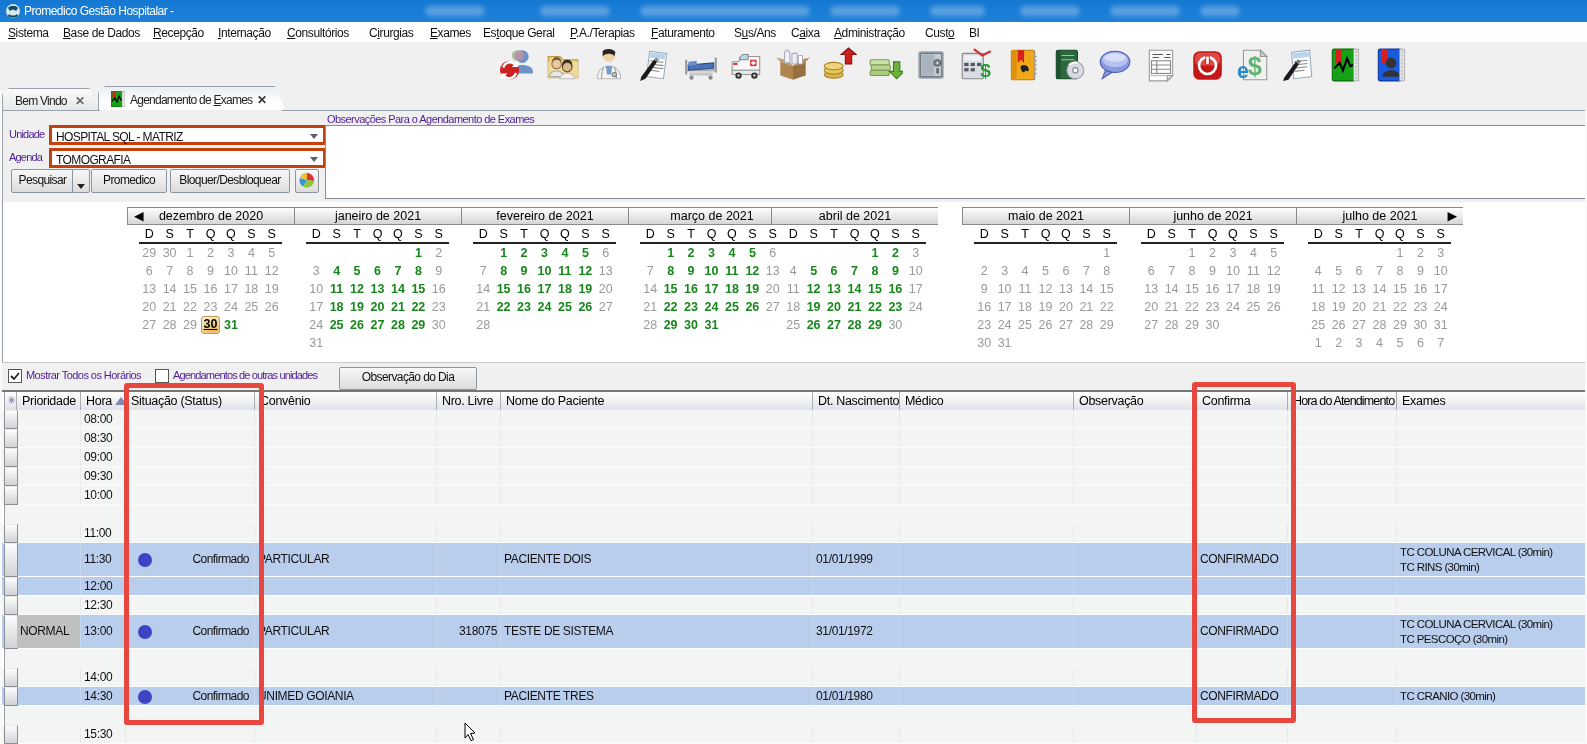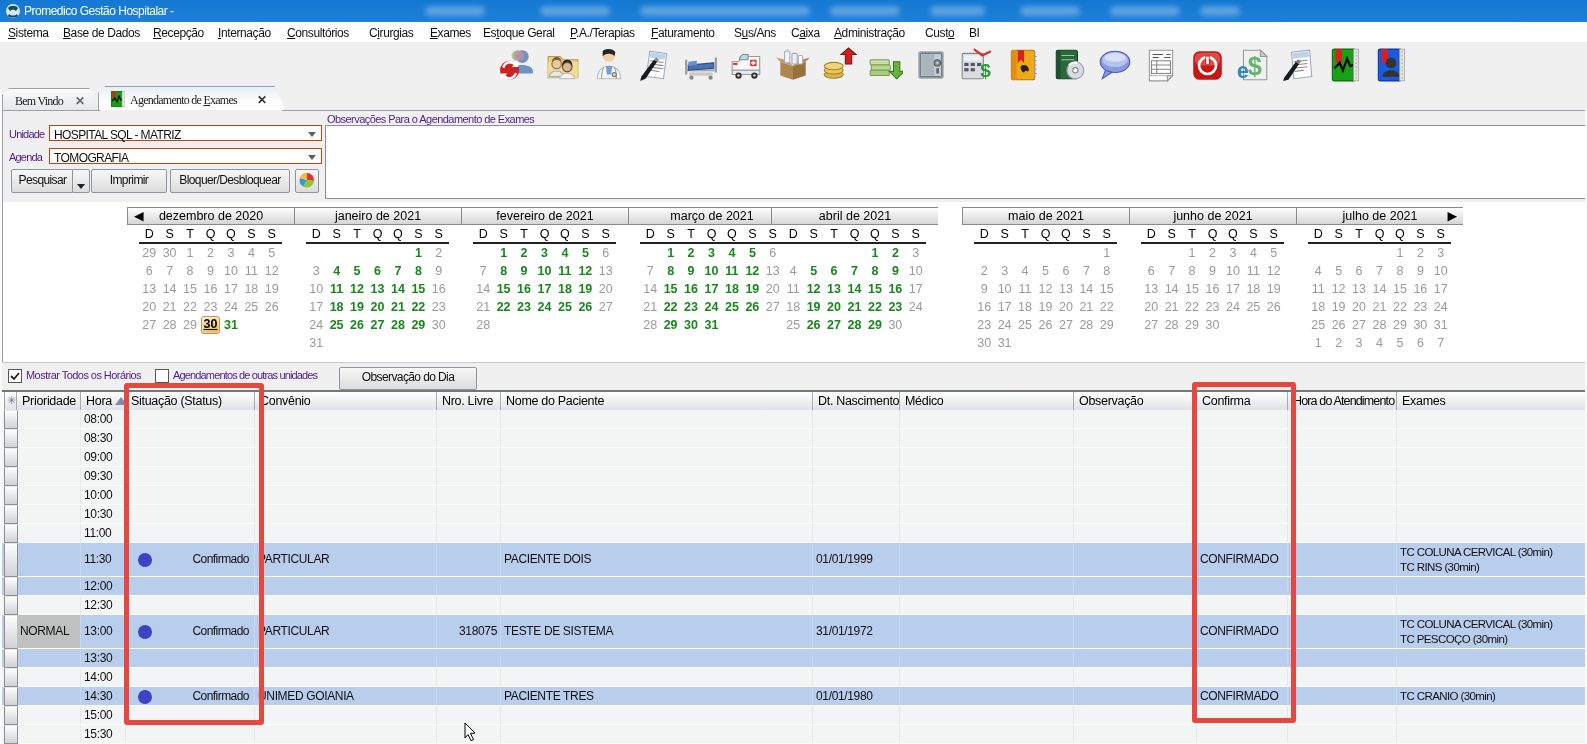--- a/index.html
+++ b/index.html
@@ -12,33 +12,33 @@
   .blur{position:absolute;top:6px;height:10px;border-radius:5px;background:rgba(200,222,245,.38);filter:blur(2.5px);}
   
   #menubar{left:0;top:22px;width:1587px;height:20px;background:#fff;border-bottom:1px solid #f0f0f0;}
   .mi{position:absolute;top:4px;font-size:12px;letter-spacing:-0.4px;color:#111;white-space:pre;}
   .mi u{text-decoration:underline;}
   
   #toolbar{left:0;top:42px;width:1587px;height:48px;background:#f0f0f0;}
   .tico{position:absolute;top:5px;width:36px;height:36px;}
   
   #tabrow{left:0;top:90px;width:1587px;height:20px;background:#f0f0f0;}
-  .tab{position:absolute;font-size:12px;letter-spacing:-0.75px;color:#222;font-family:Liberation Serif, serif;}
+  .tab{position:absolute;font-size:12px;letter-spacing:-0.75px;color:#222;}
   #tab1{left:2px;top:-2px;width:96px;height:22px;background:linear-gradient(#fafafa,#e4e6e8);
     border:1px solid #9aa1a8;border-bottom:none;border-radius:6px 2px 0 0;
     clip-path:polygon(0 100%,0 7px,7px 0,89% 0,100% 100%);}
   #tab2{left:98px;top:-4px;width:186px;height:24px;background:linear-gradient(#e8eef4,#fdfdfd 60%,#ffffff);
     border:1px solid #9aa1a8;border-bottom:none;border-radius:6px 2px 0 0;
     clip-path:polygon(0 100%,0 7px,7px 0,94% 0,100% 100%);}
   .tabx{color:#666;font-weight:bold;font-size:12px;}
   
   #panel{left:2px;top:110px;width:1583px;height:92px;background:#f0f0f0;border:1px solid #9aa1a8;border-bottom:none;}
   .lbl{position:absolute;font-size:11px;letter-spacing:-0.55px;color:#4c1d95;white-space:pre;}
   .lbl.tight{letter-spacing:-0.8px;}
-  .combo{position:absolute;left:46px;width:271px;height:14px;background:#fff;border:1px solid #c2410c;}
+  .combo{position:absolute;left:46px;width:271px;height:14px;background:#fff;border:3px solid #c2410c;}
   .combo span{position:absolute;left:4px;top:2px;font-size:12px;letter-spacing:-0.6px;color:#111;white-space:pre;}
   .combo .arr{position:absolute;left:auto;right:5px;top:6px;width:0;height:0;border-left:4px solid transparent;border-right:4px solid transparent;border-top:5px solid #5a6066;}
   .btn{position:absolute;top:58px;height:22px;background:linear-gradient(#f8f8f8,#dcdcdc);border:1px solid #8e959c;border-radius:2px;
        font-size:12px;letter-spacing:-0.6px;color:#111;text-align:center;}
   .btn span{position:relative;top:3px;}
   #obslbl{left:324px;top:2px;}
   #obsbox{position:absolute;left:322px;top:14px;width:1259px;height:72px;background:#fff;border:1px solid #888f96;}
   
   #calarea{left:2px;top:202px;width:1583px;height:160px;background:#fff;border-left:1px solid #9aa1a8;border-right:1px solid #9aa1a8;}
   .month{position:absolute;top:5px;width:167px;height:152px;}
@@ -284,21 +284,21 @@
       <span>HOSPITAL SQL - MATRIZ</span>
       <span class="arr"></span>
     </div>
   <span class="lbl tight" style="left:6px;top:40px">Agenda</span>
   <div class="combo" style="top:37px">
       <span>TOMOGRAFIA</span>
       <span class="arr"></span>
     </div>
   <div class="btn" style="left:8px;width:61px"><span>Pesquisar</span></div>
   <div class="btn" style="left:69px;width:16px"><span style="display:inline-block;width:0;height:0;border-left:4px solid transparent;border-right:4px solid transparent;border-top:5px solid #222;top:8px"></span></div>
-  <div class="btn" style="left:88px;width:74px"><span>Imprimir</span></div>
+  <div class="btn" style="left:88px;width:74px"><span>Promedico</span></div>
   <div class="btn" style="left:167px;width:118px"><span>Bloquer/Desbloquear</span></div>
   <div class="btn" style="left:292px;width:22px">
     <svg style="position:relative;top:2px" width="16" height="16" viewBox="0 0 16 16">
         <circle cx="8" cy="8" r="7" fill="#f5f5f5" stroke="#999" stroke-width=".5"></circle>
         <path d="M8 8L8 1A7 7 0 0 1 14.8 9z" fill="#e03030"></path>
         <path d="M8 8l6.8 1A7 7 0 0 1 4 14.4z" fill="#8cc832"></path>
         <path d="M8 8L4 14.4A7 7 0 0 1 1.2 6z" fill="#3a96dc"></path>
         <path d="M8 8L1.2 6A7 7 0 0 1 8 1z" fill="#f0c030"></path>
       </svg>
   </div>
@@ -818,35 +818,20 @@
       <div style="position:absolute;left:434px;top:0;width:1px;height:100%;background:#e6e8ea"></div>
       <div style="position:absolute;left:498px;top:0;width:1px;height:100%;background:#e6e8ea"></div>
       <div style="position:absolute;left:810px;top:0;width:1px;height:100%;background:#e6e8ea"></div>
       <div style="position:absolute;left:897px;top:0;width:1px;height:100%;background:#e6e8ea"></div>
       <div style="position:absolute;left:1071px;top:0;width:1px;height:100%;background:#e6e8ea"></div>
       <div style="position:absolute;left:1194px;top:0;width:1px;height:100%;background:#e6e8ea"></div>
       <div style="position:absolute;left:1285px;top:0;width:1px;height:100%;background:#e6e8ea"></div>
       <div style="position:absolute;left:1394px;top:0;width:1px;height:100%;background:#e6e8ea"></div>
       <div class="cell" style="left:82px;top:2px">10:00</div>
     </div>
-    <div class="row" style="top:113px;height:18px;background:#f3f4f4;border-bottom:1px solid #fafbfb">
-      <div style="position:absolute;left:2px;top:0;width:12px;height:17px;background:linear-gradient(#fdfdfd,#d0d2d5);border:1px solid #8b9097;border-top-color:#e8e8e8"></div>
-      <div style="position:absolute;left:78px;top:0;width:1px;height:100%;background:#e6e8ea"></div>
-      <div style="position:absolute;left:123px;top:0;width:1px;height:100%;background:#e6e8ea"></div>
-      <div style="position:absolute;left:252px;top:0;width:1px;height:100%;background:#e6e8ea"></div>
-      <div style="position:absolute;left:434px;top:0;width:1px;height:100%;background:#e6e8ea"></div>
-      <div style="position:absolute;left:498px;top:0;width:1px;height:100%;background:#e6e8ea"></div>
-      <div style="position:absolute;left:810px;top:0;width:1px;height:100%;background:#e6e8ea"></div>
-      <div style="position:absolute;left:897px;top:0;width:1px;height:100%;background:#e6e8ea"></div>
-      <div style="position:absolute;left:1071px;top:0;width:1px;height:100%;background:#e6e8ea"></div>
-      <div style="position:absolute;left:1194px;top:0;width:1px;height:100%;background:#e6e8ea"></div>
-      <div style="position:absolute;left:1285px;top:0;width:1px;height:100%;background:#e6e8ea"></div>
-      <div style="position:absolute;left:1394px;top:0;width:1px;height:100%;background:#e6e8ea"></div>
-      <div class="cell" style="left:82px;top:2px">10:30</div>
-    </div>
     <div class="row" style="top:132px;height:18px;background:#f3f4f4;border-bottom:1px solid #fafbfb">
       <div style="position:absolute;left:2px;top:0;width:12px;height:17px;background:linear-gradient(#fdfdfd,#d0d2d5);border:1px solid #8b9097;border-top-color:#e8e8e8"></div>
       <div style="position:absolute;left:78px;top:0;width:1px;height:100%;background:#e6e8ea"></div>
       <div style="position:absolute;left:123px;top:0;width:1px;height:100%;background:#e6e8ea"></div>
       <div style="position:absolute;left:252px;top:0;width:1px;height:100%;background:#e6e8ea"></div>
       <div style="position:absolute;left:434px;top:0;width:1px;height:100%;background:#e6e8ea"></div>
       <div style="position:absolute;left:498px;top:0;width:1px;height:100%;background:#e6e8ea"></div>
       <div style="position:absolute;left:810px;top:0;width:1px;height:100%;background:#e6e8ea"></div>
       <div style="position:absolute;left:897px;top:0;width:1px;height:100%;background:#e6e8ea"></div>
       <div style="position:absolute;left:1071px;top:0;width:1px;height:100%;background:#e6e8ea"></div>
@@ -926,35 +911,20 @@
       <div class="cell" style="left:82px;top:9px">13:00</div>
       <circle-dot style="position:absolute;left:136px;top:10px;width:14px;height:14px;border-radius:50%;background:#3c44c4;display:block"></circle-dot>
       <div class="cell" style="left:180px;width:67px;top:9px;text-align:right;letter-spacing:-0.55px">Confirmado</div>
       <div class="cell" style="left:256px;top:9px">PARTICULAR</div>
       <div class="cell" style="left:435px;width:60px;top:9px;text-align:right">318075</div>
       <div class="cell" style="left:502px;top:9px">TESTE DE SISTEMA</div>
       <div class="cell" style="left:814px;top:9px">31/01/1972</div>
       <div class="cell" style="left:1198px;top:9px;letter-spacing:-0.36px">CONFIRMADO</div>
       <div class="cell" style="left:1398px;top:2px;line-height:14.5px;font-size:11.5px;letter-spacing:-0.6px">TC COLUNA CERVICAL (30min)<br>TC PESCOÇO (30min)</div>
     </div>
-    <div class="row" style="top:257px;height:18px;background:#b9cdec;border-bottom:1px solid #ffffff">
-      <div style="position:absolute;left:2px;top:0;width:12px;height:17px;background:linear-gradient(#fdfdfd,#d0d2d5);border:1px solid #8b9097;border-top-color:#e8e8e8"></div>
-      <div style="position:absolute;left:78px;top:0;width:1px;height:100%;background:#c8d7f0"></div>
-      <div style="position:absolute;left:123px;top:0;width:1px;height:100%;background:#c8d7f0"></div>
-      <div style="position:absolute;left:252px;top:0;width:1px;height:100%;background:#c8d7f0"></div>
-      <div style="position:absolute;left:434px;top:0;width:1px;height:100%;background:#c8d7f0"></div>
-      <div style="position:absolute;left:498px;top:0;width:1px;height:100%;background:#c8d7f0"></div>
-      <div style="position:absolute;left:810px;top:0;width:1px;height:100%;background:#c8d7f0"></div>
-      <div style="position:absolute;left:897px;top:0;width:1px;height:100%;background:#c8d7f0"></div>
-      <div style="position:absolute;left:1071px;top:0;width:1px;height:100%;background:#c8d7f0"></div>
-      <div style="position:absolute;left:1194px;top:0;width:1px;height:100%;background:#c8d7f0"></div>
-      <div style="position:absolute;left:1285px;top:0;width:1px;height:100%;background:#c8d7f0"></div>
-      <div style="position:absolute;left:1394px;top:0;width:1px;height:100%;background:#c8d7f0"></div>
-      <div class="cell" style="left:82px;top:2px">13:30</div>
-    </div>
     <div class="row" style="top:276px;height:18px;background:#f3f4f4;border-bottom:1px solid #fafbfb">
       <div style="position:absolute;left:2px;top:0;width:12px;height:17px;background:linear-gradient(#fdfdfd,#d0d2d5);border:1px solid #8b9097;border-top-color:#e8e8e8"></div>
       <div style="position:absolute;left:78px;top:0;width:1px;height:100%;background:#e6e8ea"></div>
       <div style="position:absolute;left:123px;top:0;width:1px;height:100%;background:#e6e8ea"></div>
       <div style="position:absolute;left:252px;top:0;width:1px;height:100%;background:#e6e8ea"></div>
       <div style="position:absolute;left:434px;top:0;width:1px;height:100%;background:#e6e8ea"></div>
       <div style="position:absolute;left:498px;top:0;width:1px;height:100%;background:#e6e8ea"></div>
       <div style="position:absolute;left:810px;top:0;width:1px;height:100%;background:#e6e8ea"></div>
       <div style="position:absolute;left:897px;top:0;width:1px;height:100%;background:#e6e8ea"></div>
       <div style="position:absolute;left:1071px;top:0;width:1px;height:100%;background:#e6e8ea"></div>
@@ -978,35 +948,20 @@
       <div style="position:absolute;left:1394px;top:0;width:1px;height:100%;background:#c8d7f0"></div>
       <div class="cell" style="left:82px;top:2px">14:30</div>
       <circle-dot style="position:absolute;left:136px;top:2.5px;width:14px;height:14px;border-radius:50%;background:#3c44c4;display:block"></circle-dot>
       <div class="cell" style="left:180px;width:67px;top:2px;text-align:right;letter-spacing:-0.55px">Confirmado</div>
       <div class="cell" style="left:256px;top:2px">UNIMED GOIANIA</div>
       <div class="cell" style="left:502px;top:2px">PACIENTE TRES</div>
       <div class="cell" style="left:814px;top:2px">01/01/1980</div>
       <div class="cell" style="left:1198px;top:2px;letter-spacing:-0.36px">CONFIRMADO</div>
       <div class="cell" style="left:1398px;top:2px;line-height:14.5px;font-size:11.5px;letter-spacing:-0.6px">TC CRANIO (30min)</div>
     </div>
-    <div class="row" style="top:314px;height:18px;background:#f3f4f4;border-bottom:1px solid #fafbfb">
-      <div style="position:absolute;left:2px;top:0;width:12px;height:17px;background:linear-gradient(#fdfdfd,#d0d2d5);border:1px solid #8b9097;border-top-color:#e8e8e8"></div>
-      <div style="position:absolute;left:78px;top:0;width:1px;height:100%;background:#e6e8ea"></div>
-      <div style="position:absolute;left:123px;top:0;width:1px;height:100%;background:#e6e8ea"></div>
-      <div style="position:absolute;left:252px;top:0;width:1px;height:100%;background:#e6e8ea"></div>
-      <div style="position:absolute;left:434px;top:0;width:1px;height:100%;background:#e6e8ea"></div>
-      <div style="position:absolute;left:498px;top:0;width:1px;height:100%;background:#e6e8ea"></div>
-      <div style="position:absolute;left:810px;top:0;width:1px;height:100%;background:#e6e8ea"></div>
-      <div style="position:absolute;left:897px;top:0;width:1px;height:100%;background:#e6e8ea"></div>
-      <div style="position:absolute;left:1071px;top:0;width:1px;height:100%;background:#e6e8ea"></div>
-      <div style="position:absolute;left:1194px;top:0;width:1px;height:100%;background:#e6e8ea"></div>
-      <div style="position:absolute;left:1285px;top:0;width:1px;height:100%;background:#e6e8ea"></div>
-      <div style="position:absolute;left:1394px;top:0;width:1px;height:100%;background:#e6e8ea"></div>
-      <div class="cell" style="left:82px;top:2px">15:00</div>
-    </div>
     <div class="row" style="top:333px;height:18px;background:#f3f4f4;border-bottom:1px solid #fafbfb">
       <div style="position:absolute;left:2px;top:0;width:12px;height:17px;background:linear-gradient(#fdfdfd,#d0d2d5);border:1px solid #8b9097;border-top-color:#e8e8e8"></div>
       <div style="position:absolute;left:78px;top:0;width:1px;height:100%;background:#e6e8ea"></div>
       <div style="position:absolute;left:123px;top:0;width:1px;height:100%;background:#e6e8ea"></div>
       <div style="position:absolute;left:252px;top:0;width:1px;height:100%;background:#e6e8ea"></div>
       <div style="position:absolute;left:434px;top:0;width:1px;height:100%;background:#e6e8ea"></div>
       <div style="position:absolute;left:498px;top:0;width:1px;height:100%;background:#e6e8ea"></div>
       <div style="position:absolute;left:810px;top:0;width:1px;height:100%;background:#e6e8ea"></div>
       <div style="position:absolute;left:897px;top:0;width:1px;height:100%;background:#e6e8ea"></div>
       <div style="position:absolute;left:1071px;top:0;width:1px;height:100%;background:#e6e8ea"></div>

